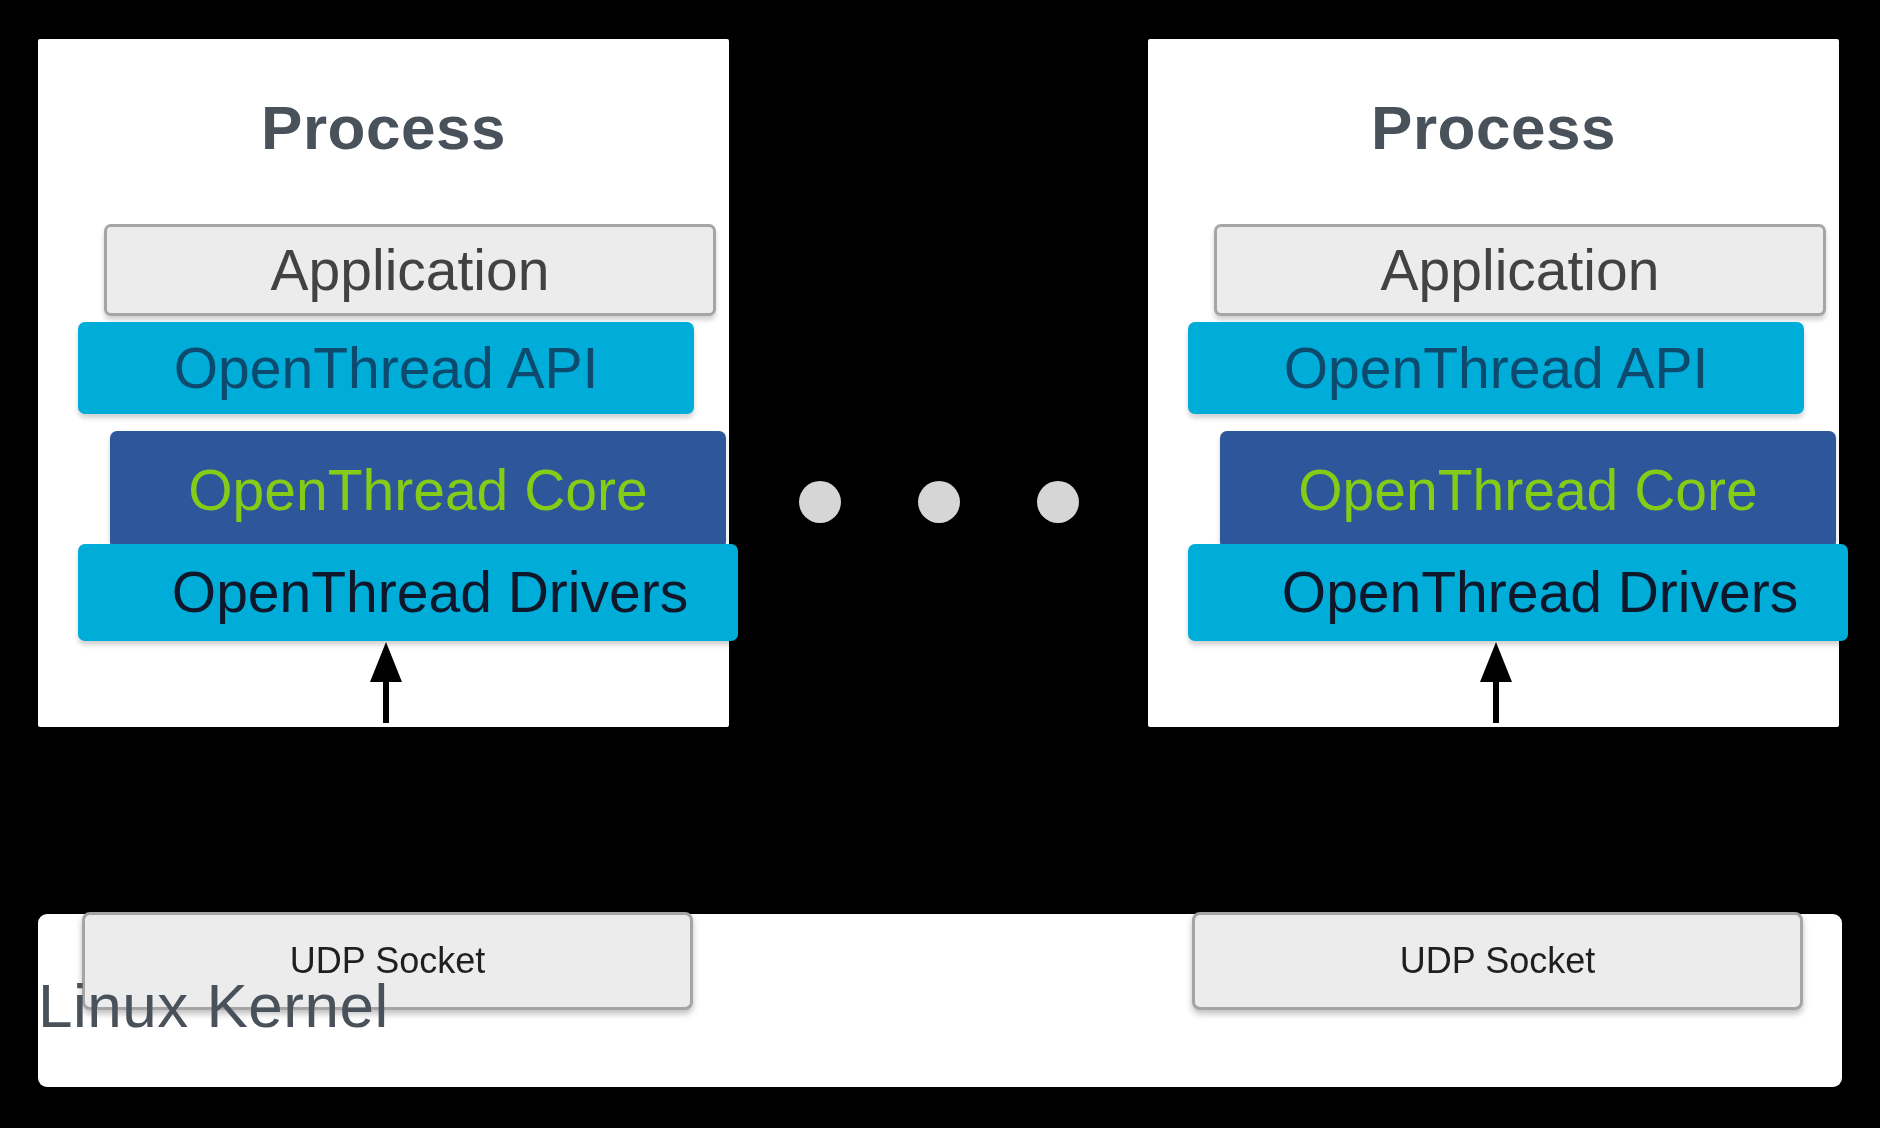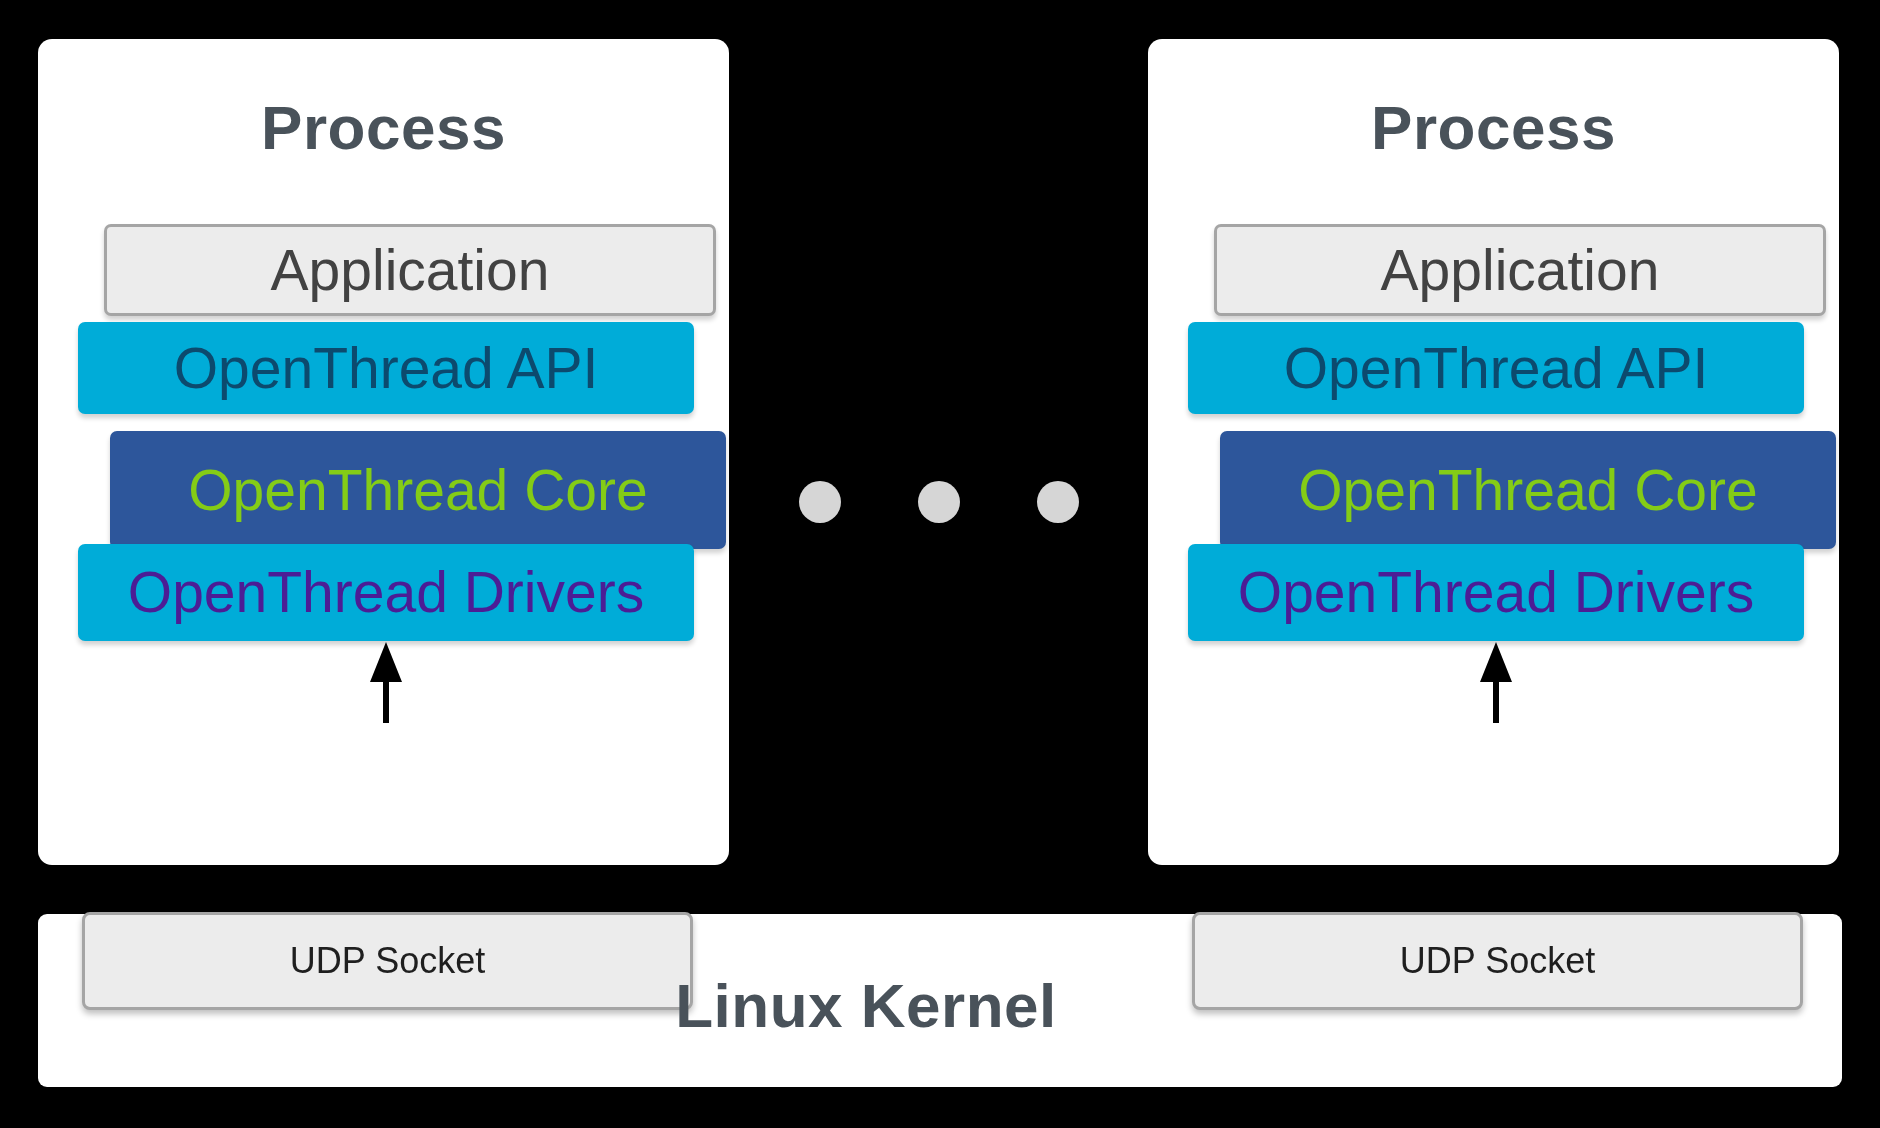--- a/index.html
+++ b/index.html
@@ -5,22 +5,22 @@
   html,body{margin:0;padding:0;background:#000;}
   #canvas{
     position:relative;
     width:1880px;height:1128px;
     background:var(--bg,#000);
     overflow:hidden;
     font-family:"Liberation Sans", sans-serif;
   }
   
   .process-box{
-    position:absolute;top:39px;width:691px;height:826px;
-    background:var(--box_white,#fff);border-radius:14px;
+    position:absolute;top:39px;width:691px;height:688px;
+    background:var(--box_white,#fff);border-radius:2px;
   }
   .process-box.left{left:38px;}
   .process-box.right{left:1148px;}
   .process-title{
     position:absolute;top:58px;left:0;width:100%;
     text-align:center;
     font-size:62px;font-weight:700;line-height:1;
     color:var(--title_text,#49525A);
     letter-spacing:0.5px;
   }
@@ -33,42 +33,42 @@
   }
   .layer.application{
     left:42px;width:606px;height:86px;top:185px;
     background:var(--gray_fill,#ECECEC);
     border:3px solid var(--gray_border,#A5A5A5);
     color:var(--app_text,#424242);
     margin-left:24px;
   }
   .layer.api{top:283px;height:92px;background:var(--cyan,#00ACD8);color:#0c4a6e;}
   .layer.core{top:392px;height:118px;background:var(--core_blue,#2D569B);color:#84cc16;margin-left:32px;}
-  .layer.drivers{top:505px;height:97px;background:var(--cyan,#00ACD8);color:#4c1d95;}
+  .layer.drivers{top:505px;height:97px;background:var(--cyan,#00ACD8);color:#0f172a;padding-left:44px;}
   
   .up-arrow{position:absolute;left:330px;top:603px;width:36px;height:81px;}
   .up-arrow svg{display:block;width:36px;height:81px;}
   
   .dots{
     position:absolute;left:799px;top:481px;height:42px;
     display:flex;gap:77px;
   }
   .dot{
     width:42px;height:42px;border-radius:50%;
     background:var(--dot_color,#D6D6D6);
   }
   
   .kernel-bar{
     position:absolute;left:38px;top:914px;width:1804px;height:173px;
     background:var(--box_white,#fff);border-radius:9px;
   }
   .kernel-label{
     position:absolute;left:38px;top:975px;width:1656px;
-    text-align:center;
-    font-size:62px;font-weight:700;line-height:1;
+    text-align:left;
+    font-size:62px;font-weight:400;line-height:1;
     color:var(--title_text,#49525A);
     letter-spacing:0.5px;
   }
   .udp-socket{
     position:absolute;top:912px;width:605px;height:92px;
     background:var(--gray_fill,#ECECEC);
     border:3px solid var(--gray_border,#A5A5A5);
     border-radius:8px;
     display:flex;align-items:center;justify-content:center;
     font-size:36px;line-height:1;

